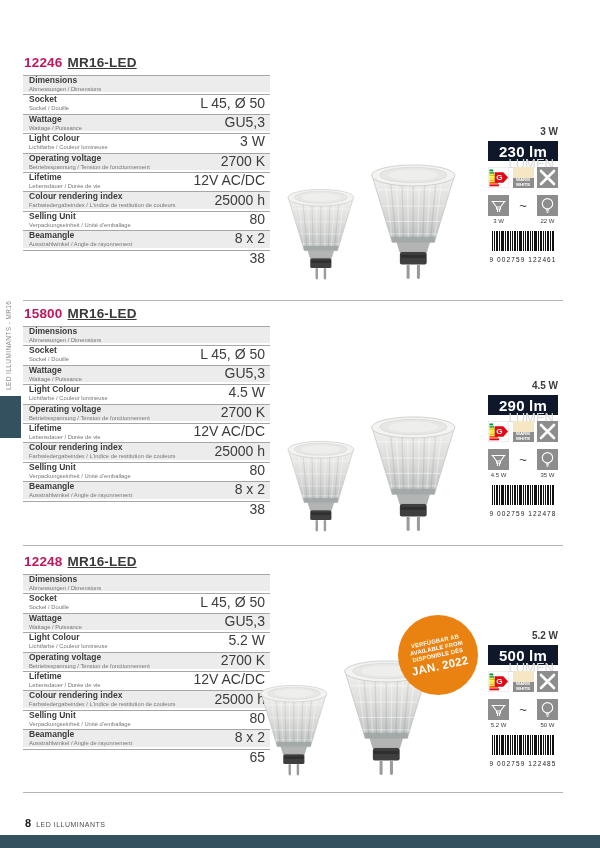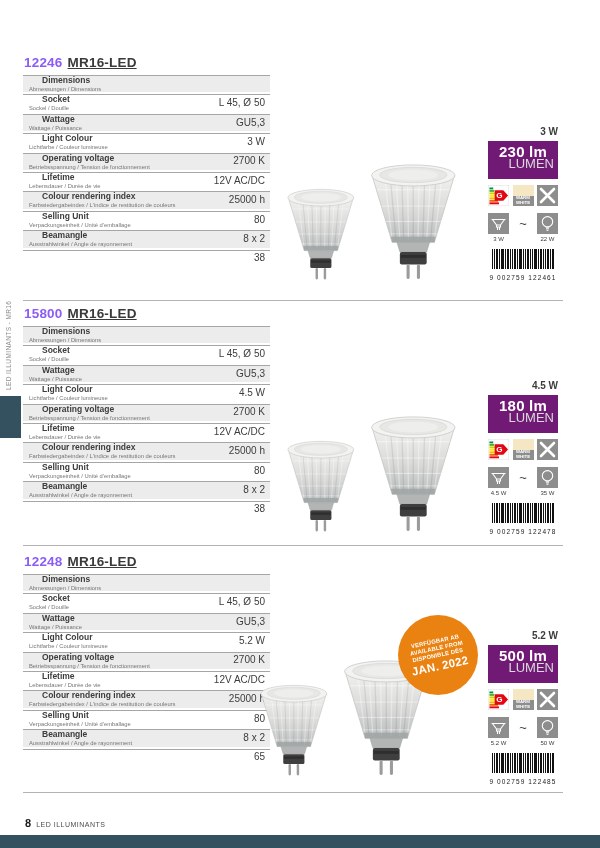--- a/index.html
+++ b/index.html
@@ -11,46 +11,46 @@
     font-size:6.5px;color:#8f8f8e;letter-spacing:.4px;white-space:nowrap;}
   .side-tab{position:absolute;left:0;top:396px;width:21px;height:42px;background:#33515f;}
 
   
   .product{position:absolute;left:0;width:600px;}
   .s1{top:55px;height:250px;}
   .s2{top:306px;height:245px;}
   .s3{top:554px;height:250px;}
 
   .prod-header{position:absolute;left:24px;top:0;margin:0;font-size:13.5px;font-weight:bold;letter-spacing:.2px;}
-  .prod-num{color:#8b5cf6;margin-right:5px;}
+  .prod-num{color:#be185d;margin-right:5px;}
   .prod-name{color:#3a3a39;text-decoration:underline;}
 
   
   .spec-table{position:absolute;left:23px;top:20px;width:247px;}
   .spec-table::after{content:"";display:block;border-top:1px solid #a6a6a5;}
   .spec-row{display:flex;justify-content:space-between;align-items:center;height:17.4px;
     border-top:1px solid #a6a6a5;margin-bottom:2px;padding:0 5px 0 6px;background:#fff;box-sizing:border-box;}
   .spec-row.gray{background:#ececec;}
-  .spec-label{font-size:8.5px;font-weight:bold;color:#3c3c3b;line-height:9px;margin-left:13px;}
+  .spec-label{font-size:8.5px;font-weight:bold;color:#3c3c3b;line-height:9px;}
   .spec-sublabel{font-size:5.8px;color:#767675;line-height:6.5px;margin-top:1px;white-space:nowrap;}
-  .spec-value{font-size:10px;color:#3c3c3b;white-space:nowrap;margin-top:37px;}
+  .spec-value{font-size:14px;color:#3c3c3b;white-space:nowrap;margin-top:37px;}
 
   
   .photo{position:absolute;}
   .s1 .photo{left:283px;top:101px;}
   .s2 .photo{left:283px;top:102px;}
   .s3 .photo{left:256px;top:98px;}
 
   
   .right-col{position:absolute;left:488px;width:70px;display:flex;flex-direction:column;}
   .s1 .right-col{top:71px;}
   .s2 .right-col{top:74px;}
   .s3 .right-col{top:76px;}
   .watt{font-size:10px;font-weight:bold;color:#3c3c3b;text-align:right;margin-bottom:4px;}
-  .lumen-badge{background:#701a75;height:38px;padding:3px 4px 0;box-sizing:border-box;margin-bottom:6px;}
+  .lumen-badge{background:#0f172a;height:20px;padding:3px 4px 0;box-sizing:border-box;margin-bottom:6px;}
   .lumen-val{color:#fff;font-weight:bold;font-size:15px;text-align:center;line-height:16px;letter-spacing:.2px;}
   .lumen-cap{color:#dadada;font-size:13px;text-align:right;line-height:8px;}
   .icon-row{display:flex;justify-content:space-between;margin-bottom:7px;}
   .icon{width:21px;height:21px;box-sizing:border-box;}
   .icon.gray{background:#8d8d8d;}
   .warm{display:flex;flex-direction:column;}
   .warm-top{height:11px;background:#f6e7c4;}
   .warm-bot{height:10px;background:#8d8d8d;color:#fff;font-size:4.4px;font-weight:bold;
     text-align:center;line-height:4.8px;display:flex;flex-direction:column;justify-content:center;}
   .icon-row.compare{margin-bottom:2px;}
@@ -369,21 +369,21 @@
       </div>
     <div class="photo">
       <svg width="182" height="127" viewBox="0 0 190 130" xmlns="http://www.w3.org/2000/svg">
         <use href="#mr16" transform="translate(86,1)"></use>
         <use href="#mr16" transform="translate(0,28) scale(0.79)"></use>
       </svg>
     </div>
     <div class="right-col">
       <div class="watt">4.5 W</div>
       <div class="lumen-badge">
-        <div class="lumen-val">180 lm</div>
+        <div class="lumen-val">290 lm</div>
         <div class="lumen-cap">LUMEN</div>
       </div>
       <div class="icon-row">
         <div class="icon">
           <svg width="21" height="21" viewBox="0 0 22 22" xmlns="http://www.w3.org/2000/svg">
             <rect width="22" height="22" fill="#ffffff" stroke="#c8c8c8" stroke-width="0.6"></rect>
             <rect x="1.5" y="2.6" width="4" height="2" fill="#009640"></rect>
               <rect x="1.5" y="5.2" width="5" height="2" fill="#52ae32"></rect>
             <rect x="1.5" y="7.8" width="6" height="2" fill="#c8d400"></rect>
               <rect x="1.5" y="10.4" width="7" height="2" fill="#ffed00"></rect>

